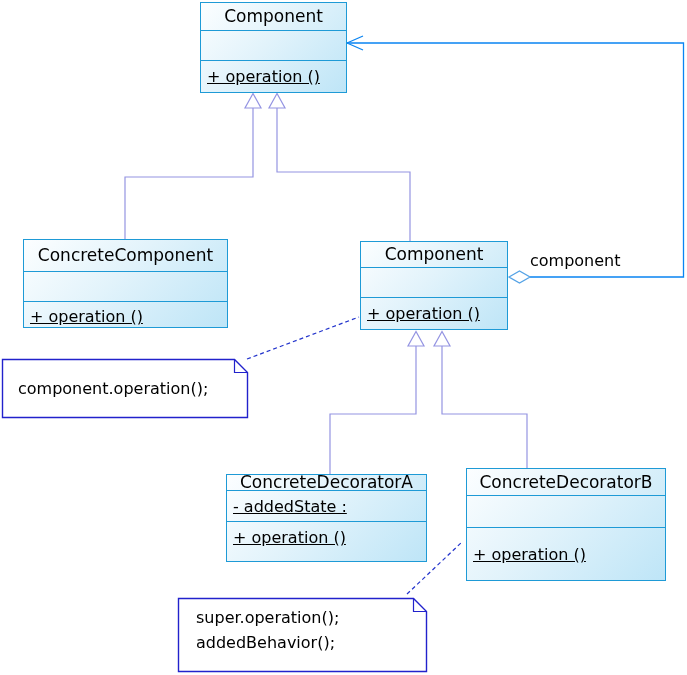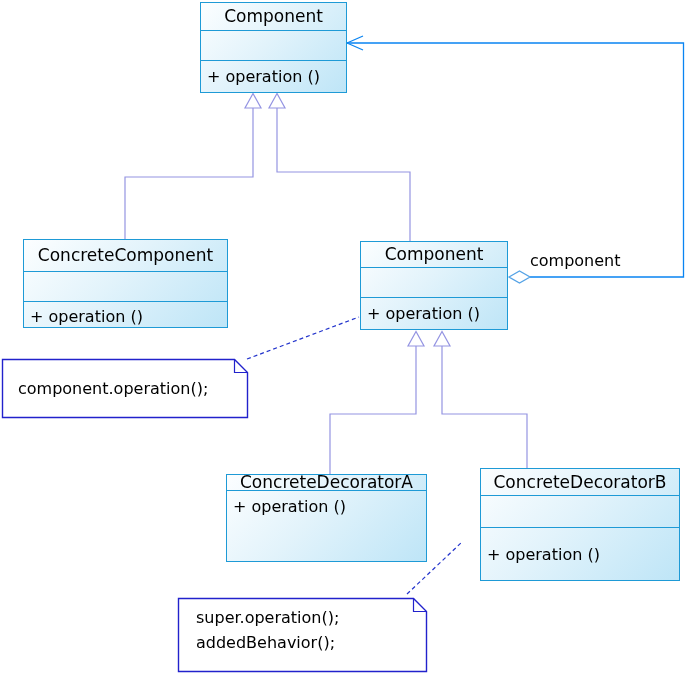--- a/index.html
+++ b/index.html
@@ -15,21 +15,21 @@
     position:absolute; box-sizing:border-box;
     border:1px solid #1e9ad6;
     background:linear-gradient(135deg,#fcfeff 0%,#e2f3fb 45%,#bee5f7 100%);
   }
   .cls .t {
     box-sizing:border-box; display:flex; align-items:center; justify-content:center;
     font-size:17px; line-height:1; border-bottom:1px solid #1e9ad6; white-space:nowrap;
   }
   .cls .a, .cls .o {
     box-sizing:border-box; display:flex; flex-direction:column; justify-content:center;
-    padding-left:6px; font-size:16px; white-space:nowrap;
+    padding-left:6px; font-size:16px; white-space:nowrap;text-decoration:underline;
   }
   .cls .a { border-bottom:1px solid #1e9ad6; }
   .cls .o div, .cls .a div { line-height:25px; }
 
   
   .note-text {
     position:absolute; box-sizing:border-box; display:flex; flex-direction:column;
     justify-content:center; font-size:16px; white-space:nowrap;
   }
   .note-text div { line-height:25px; }
@@ -101,26 +101,29 @@
   <div class="cls" style="left:360px;top:241px;width:148px;height:89px">
     <div class="t" style="height:26px">Component</div>
     <div class="a" style="height:30px"></div>
     <div class="o" style="height:31px">
       <div>+ operation ()</div>
     </div>
   </div>
 
   <div class="cls" style="left:226px;top:474px;width:201px;height:88px">
     <div class="t" style="height:16px">ConcreteDecoratorA</div>
+    <div class="a" style="height:31px">
+      <div>- addedState :</div>
+    </div>
     <div class="o" style="height:30px">
       <div>+ operation ()</div>
     </div>
   </div>
 
-  <div class="cls" style="left:480px;top:468px;width:200px;height:113px">
+  <div class="cls" style="left:466px;top:468px;width:200px;height:113px">
     <div class="t" style="height:27px">ConcreteDecoratorB</div>
     <div class="a" style="height:32px"></div>
     <div class="o" style="height:52px">
       <div>+ operation ()</div>
     </div>
   </div>
 
   <div class="note-text" style="left:2px;top:359px;width:246px;height:59px;padding-left:16px">
     <div>component.operation();</div>
   </div>

